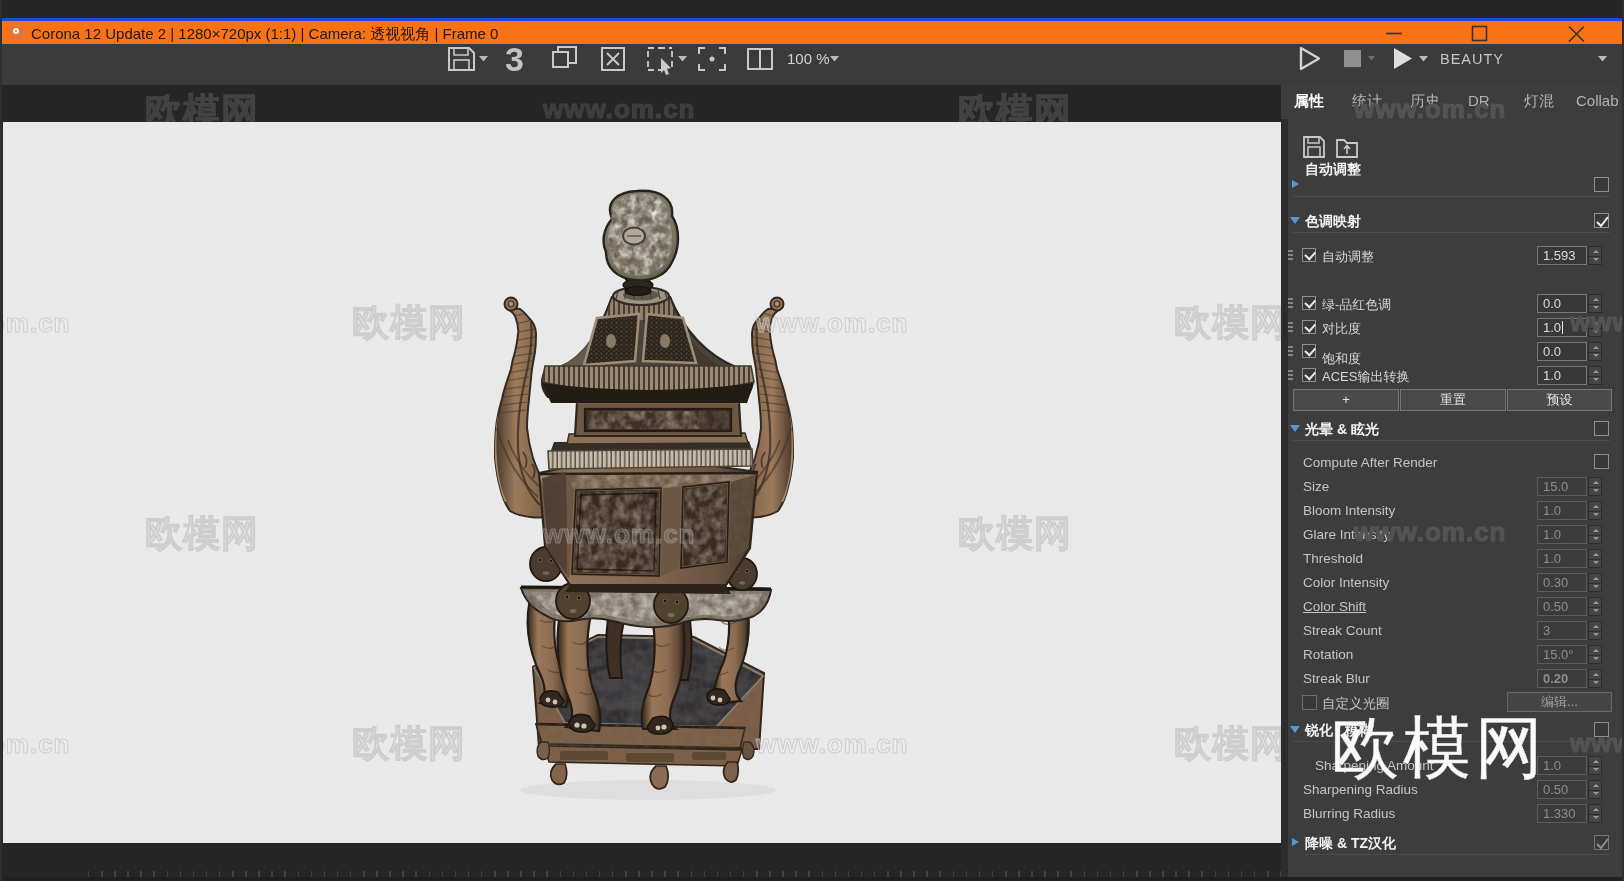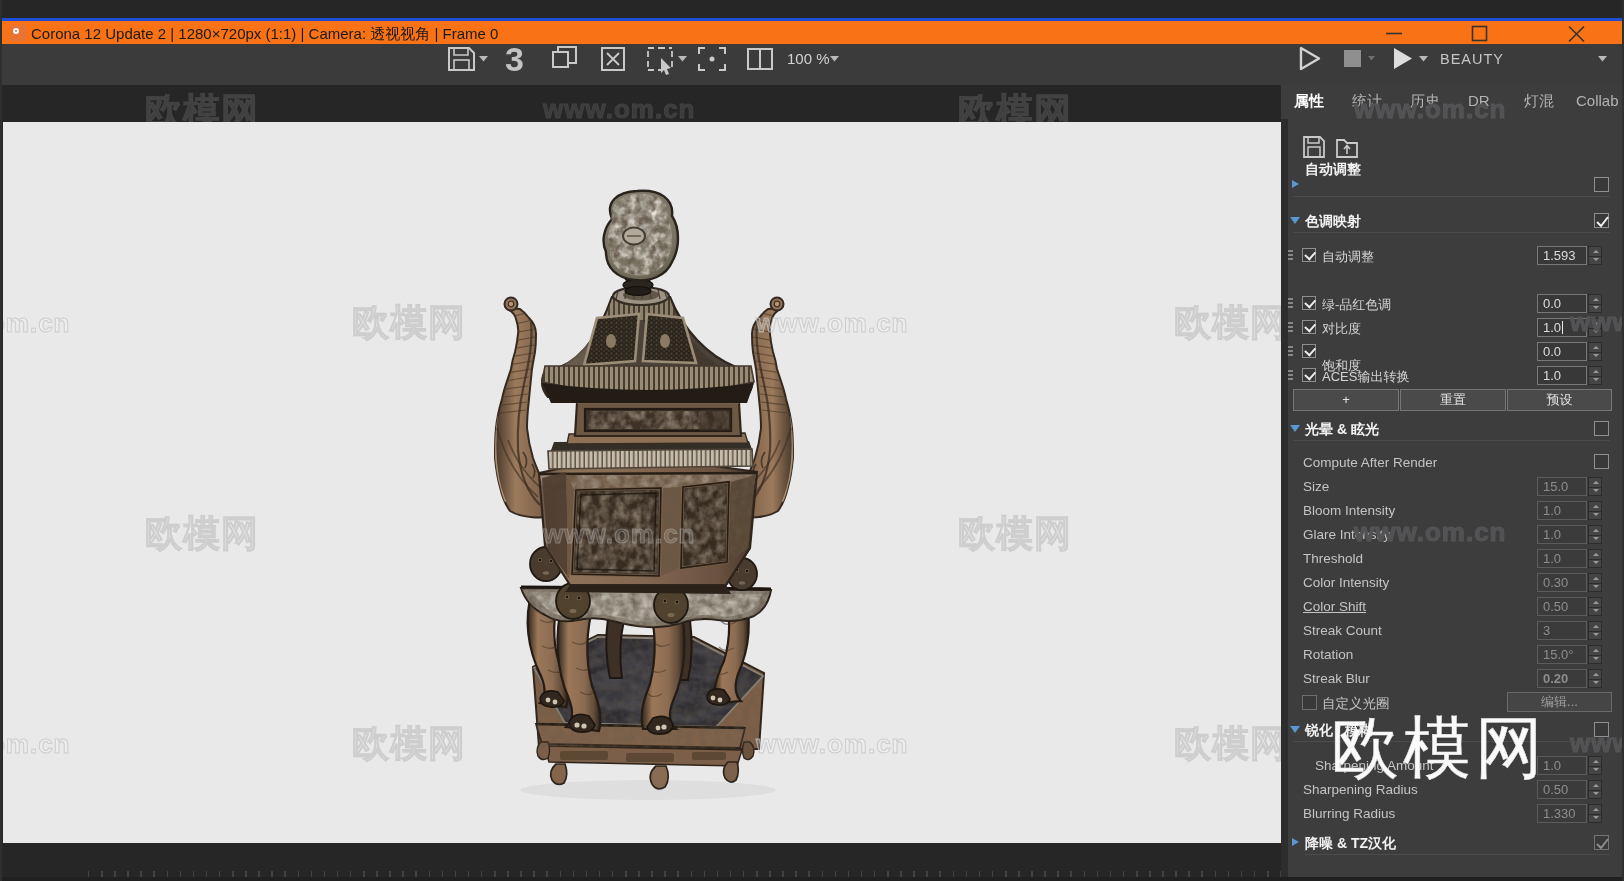--- a/index.html
+++ b/index.html
@@ -413,21 +413,21 @@
         <div class="cb ck" style="left:21px;top:5px;"></div>
       <div class="plabel abs" style="left:41px;top:5px;">对比度</div>
       <div class="vbox" style="top:3px;">1.0<span style="display:inline-block;width:1px;height:13px;background:#e8e8e8;vertical-align:-2px;margin-left:1px;"></span></div>
         <div class="spin" style="top:3px;">
           <i></i>
         </div>
     </div>
     <div class="abs row1" style="left:0;top:254px;width:343px;height:24px;">
       <div class="grip" style="top:7px;"></div>
         <div class="cb ck" style="left:21px;top:5px;"></div>
-      <div class="plabel abs" style="left:41px;top:18px;text-align:right;">饱和度</div>
+      <div class="plabel abs" style="left:41px;top:11px;text-align:right;">饱和度</div>
       <div class="vbox" style="top:3px;">0.0</div>
         <div class="spin" style="top:3px;">
           <i></i>
         </div>
     </div>
     <div class="abs row1" style="left:0;top:278px;width:343px;height:24px;">
       <div class="grip" style="top:7px;"></div>
         <div class="cb ck" style="left:21px;top:5px;"></div>
       <div class="plabel abs" style="left:41px;top:5px;">ACES输出转换</div>
       <div class="vbox" style="top:3px;">1.0</div>

